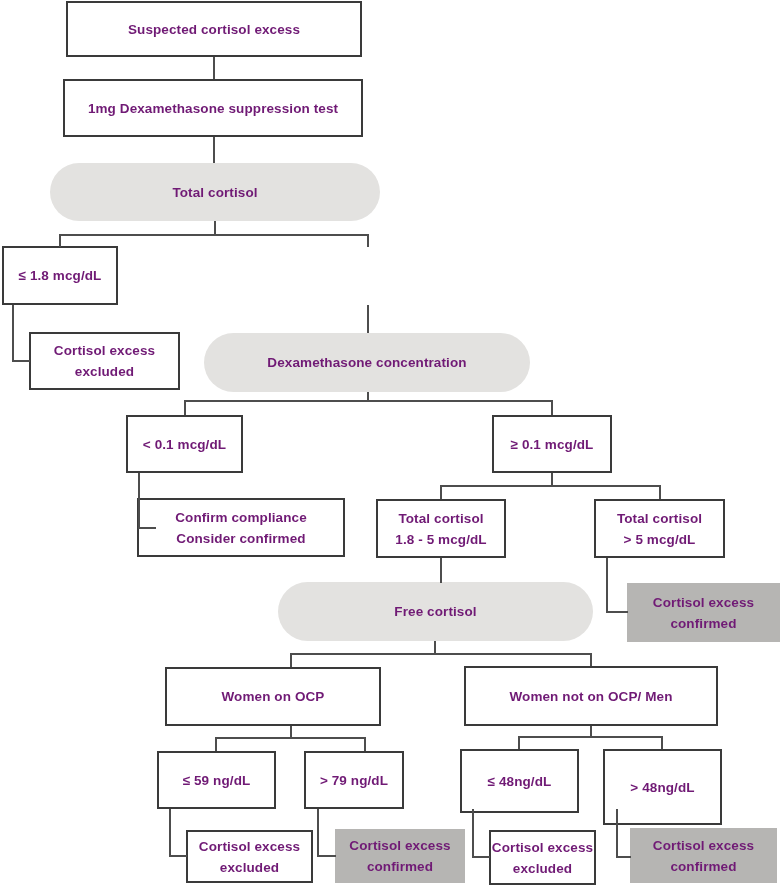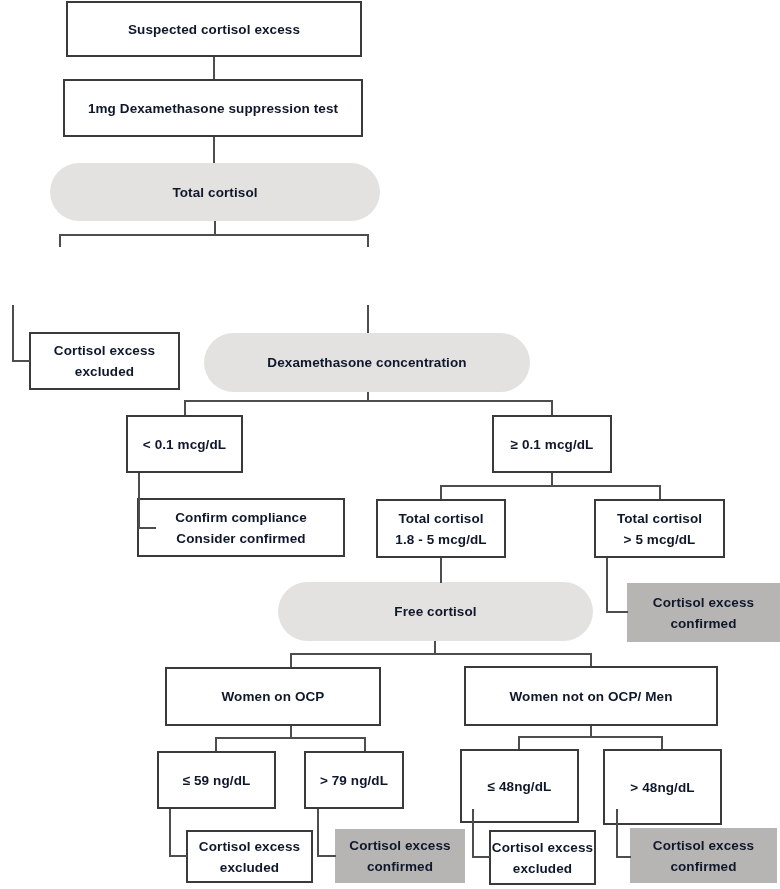--- a/index.html
+++ b/index.html
@@ -1,21 +1,21 @@
 <!DOCTYPE html>
 <html><head>
 <meta charset="utf-8">
 <style>
   html,body{margin:0;padding:0;background:#ffffff;}
   #canvas{
     position:relative;
     width:780px;height:889px;
     background:#ffffff;
     font-family:"Liberation Sans", sans-serif;
-    color:#0f172a;
+    color:#701a75;
     overflow:hidden;
   }
   .node{
     position:absolute;
     box-sizing:border-box;
     display:flex;
     flex-direction:column;
     align-items:center;
     justify-content:center;
     text-align:center;
@@ -51,20 +51,23 @@
   </div>
 
   <div class="node box" style="left:63px;top:79px;width:300px;height:58px">
     <span>1mg Dexamethasone suppression test</span>
   </div>
 
   <div class="node pill" style="left:50px;top:163px;width:330px;height:58px">
     <span>Total cortisol</span>
   </div>
 
+  <div class="node box" style="left:2px;top:246px;width:116px;height:59px">
+    <span>≤ 1.8 mcg/dL</span>
+  </div>
 
 
   <div class="node box" style="left:29px;top:332px;width:151px;height:58px">
     <span>Cortisol excess</span>
     <span>excluded</span>
   </div>
 
   <div class="node pill" style="left:204px;top:333px;width:326px;height:59px">
     <span>Dexamethasone concentration</span>
   </div>
@@ -110,21 +113,21 @@
   </div>
 
   <div class="node box" style="left:157px;top:751px;width:119px;height:58px">
     <span>≤ 59 ng/dL</span>
   </div>
 
   <div class="node box" style="left:304px;top:751px;width:100px;height:58px">
     <span>&gt; 79 ng/dL</span>
   </div>
 
-  <div class="node box" style="left:460px;top:749px;width:119px;height:74px">
+  <div class="node box" style="left:460px;top:749px;width:119px;height:64px">
     <span>≤ 48ng/dL</span>
   </div>
 
   <div class="node box" style="left:603px;top:749px;width:119px;height:76px">
     <span>&gt; 48ng/dL</span>
   </div>
 
   <div class="node box" style="left:186px;top:830px;width:127px;height:53px">
     <span>Cortisol excess</span>
     <span>excluded</span>

